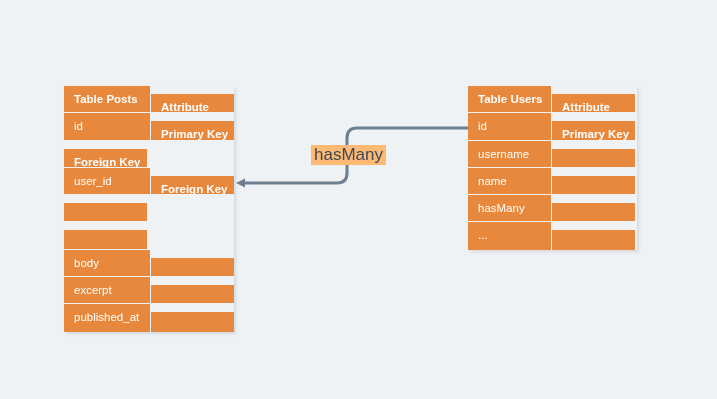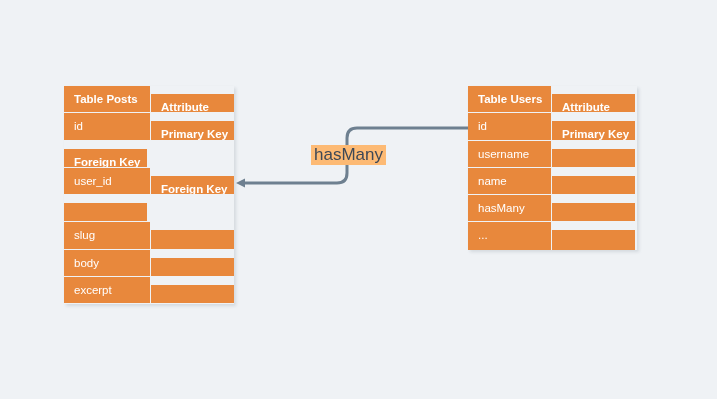--- a/index.html
+++ b/index.html
@@ -106,29 +106,32 @@
       <div class="cell col-attr last-col keytext">Foreign Key</div>
     </div>
     <div class="row">
       <div class="cell col-name">user_id</div>
       <div class="cell col-attr last-col keytext">Foreign Key</div>
     </div>
     <div class="row">
       <div class="cell col-attr last-col"></div>
     </div>
     <div class="row">
-      <div class="cell col-name">slug</div>
       <div class="cell col-attr last-col"></div>
     </div>
     <div class="row">
       <div class="cell col-name">body</div>
       <div class="cell col-attr last-col"></div>
     </div>
     <div class="row">
       <div class="cell col-name">excerpt</div>
+      <div class="cell col-attr last-col"></div>
+    </div>
+    <div class="row last-row">
+      <div class="cell col-name">published_at</div>
       <div class="cell col-attr last-col"></div>
     </div>
   </div>
 
   <div class="entity" id="table-users">
     <div class="row">
       <div class="cell head col-name">Table Users</div>
       <div class="cell head col-attr last-col">Attribute</div>
     </div>
     <div class="row">

